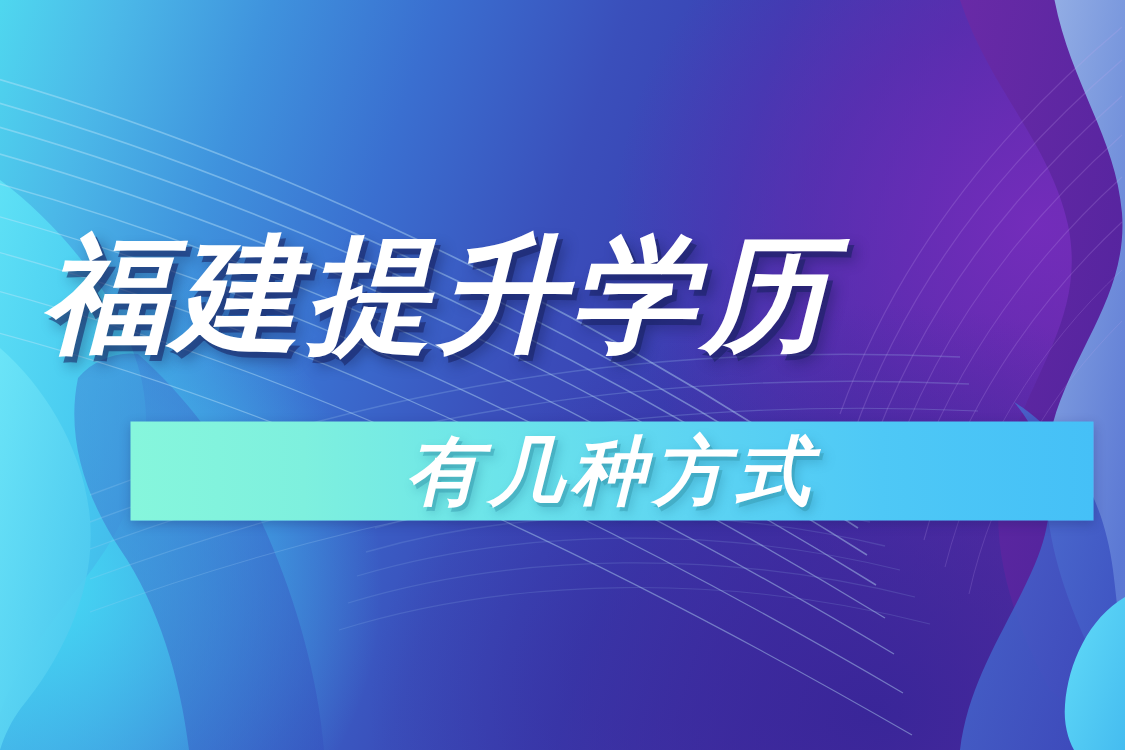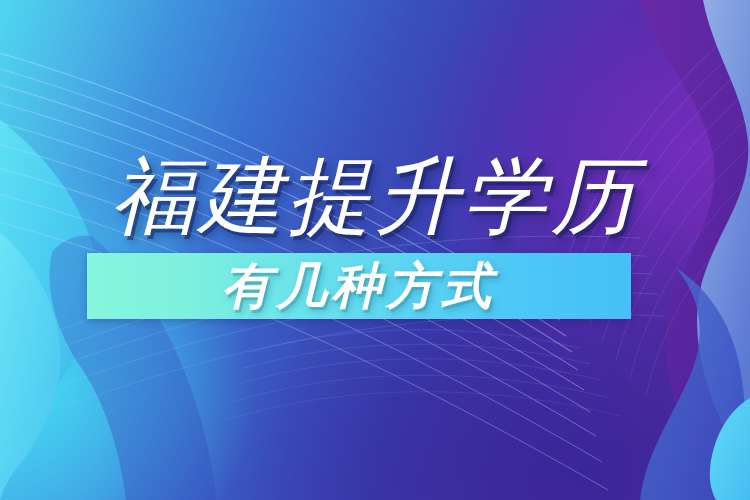--- a/index.html
+++ b/index.html
@@ -74,39 +74,39 @@
     position: absolute;
     inset: 0;
   }
 
   #headline {
     position: absolute;
     left: 0;
     right: 0;
     top: 148;
     top: 148px;
-    text-align: center;
     font-size: 84px;
     line-height: 96px;
-    font-weight: normal;
+    font-weight: bold;
     font-style: italic;
     letter-spacing: 4px;
     color: #ffffff;
     text-shadow:
        3px 4px 0 rgba(24,32,96,0.55),
        5px 6px 9px rgba(16,22,70,0.40);
     white-space: nowrap;
+    padding-left: 28px;
     -webkit-font-smoothing: antialiased;
   }
 
   #subtitle-bar {
     position: absolute;
     left: 87px;
-    top: 253px;
-    width: 544px;
+    top: 281px;
+    width: 642px;
     height: 66px;
     background: linear-gradient(90deg,
        #86f6dc 0%,
        #7ef0de 18%,
        #6ce4ea 38%,
        #5dd4f2 58%,
        #4ec8f6 78%,
        #45c0f7 100%);
     box-shadow: 0 2px 7px rgba(20,30,90,0.28);
   }

